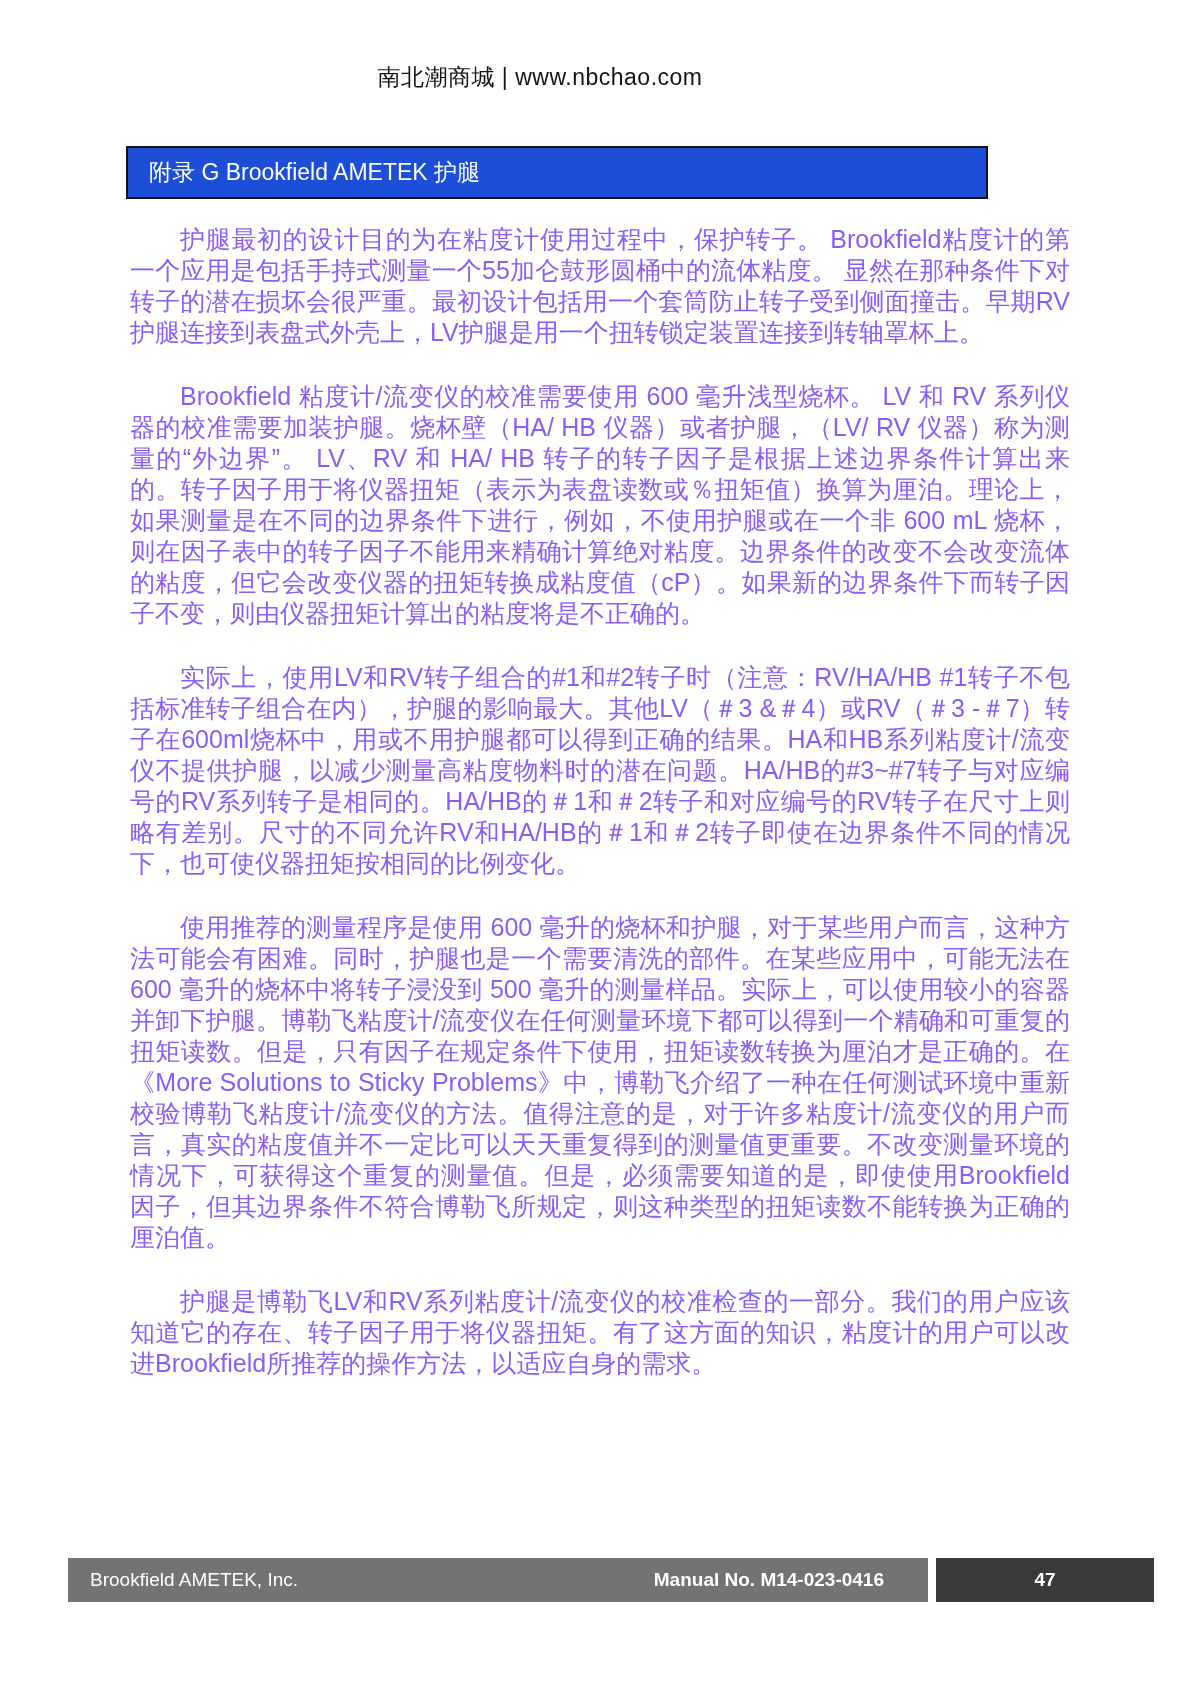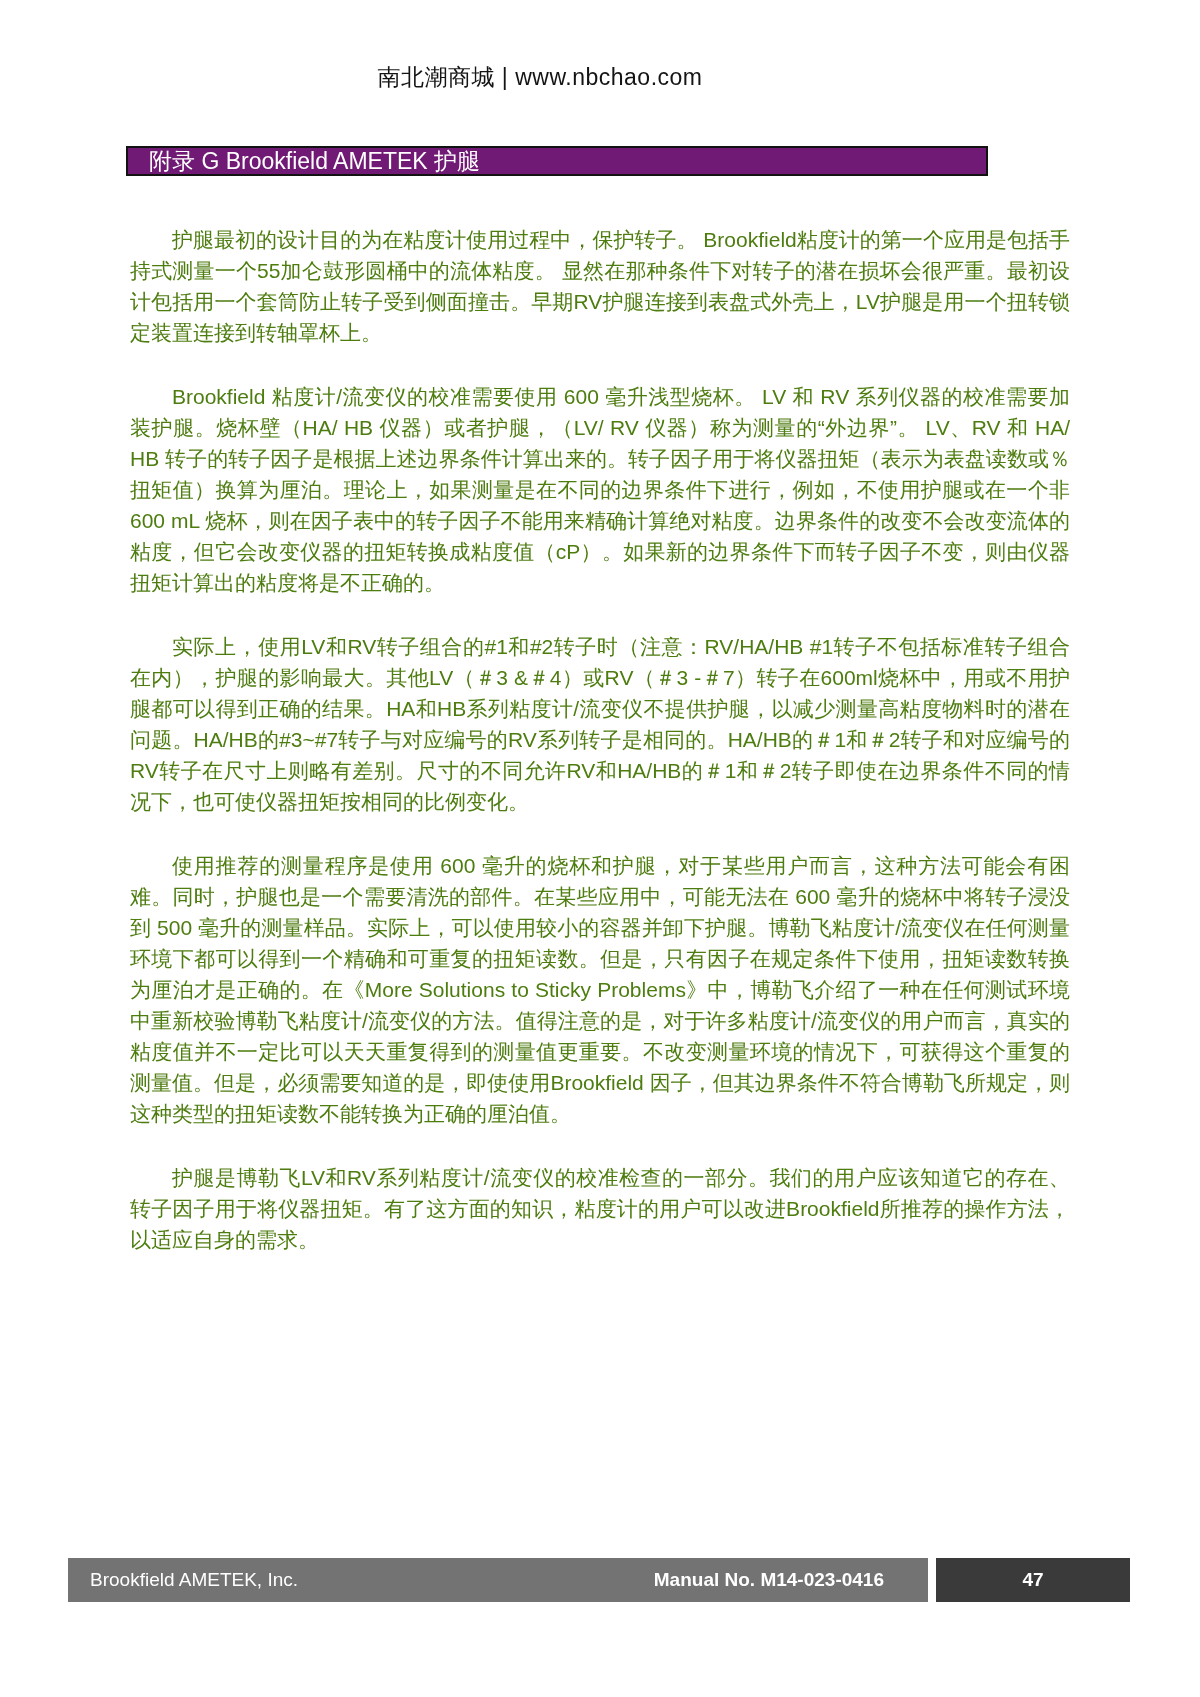--- a/index.html
+++ b/index.html
@@ -16,61 +16,61 @@
     top:62px; left:0;
     width:1080px;
     text-align:center;
     font-size:23px;
     color:#141414;
     letter-spacing:0.5px;
   }
   .title-bar {
     position:absolute;
     left:126px; top:146px;
-    width:862px; height:30px;
-    background:#701a75;
+    width:862px; height:53px;
+    background:#1d4ed8;
     border:2px solid #121212;
     box-sizing:border-box;
     display:flex;
     align-items:center;
     padding-left:21px;
     color:#ffffff;
     font-size:23px;
   }
   .content {
     position:absolute;
     left:130px; top:224px;
     width:950px;
   }
   .content p {
     margin:0 10px 33px 0;
-    font-size:21px;
+    font-size:25px;
     line-height:31px;
-    color:#4d7c0f;
+    color:#8b5cf6;
     text-align:justify;
     text-indent:2em;
   }
   .footer-bar {
     position:absolute;
     left:68px; top:1558px;
     width:860px; height:44px;
     background:#737373;
     color:#ffffff;
     display:flex;
     align-items:center;
     justify-content:space-between;
     box-sizing:border-box;
     padding:0 44px 0 22px;
     font-size:19px;
   }
   .footer-bar .manual { font-weight:bold;text-align:right; }
   .page-number-box {
     position:absolute;
     left:936px; top:1558px;
-    width:194px; height:44px;
+    width:218px; height:44px;
     background:#3a3a3a;
     color:#ffffff;
     display:flex;
     align-items:center;
     justify-content:center;
     font-size:19px;
     font-weight:bold;
   }
 </style>
 </head>

